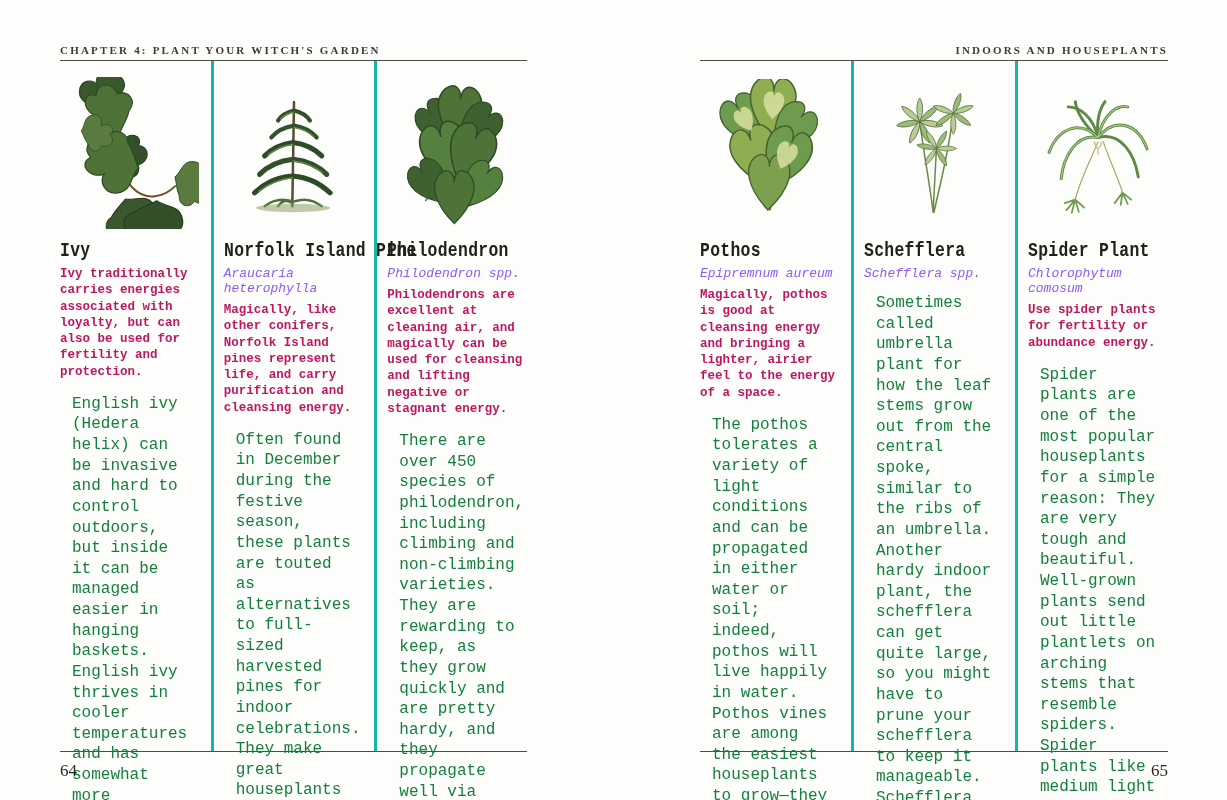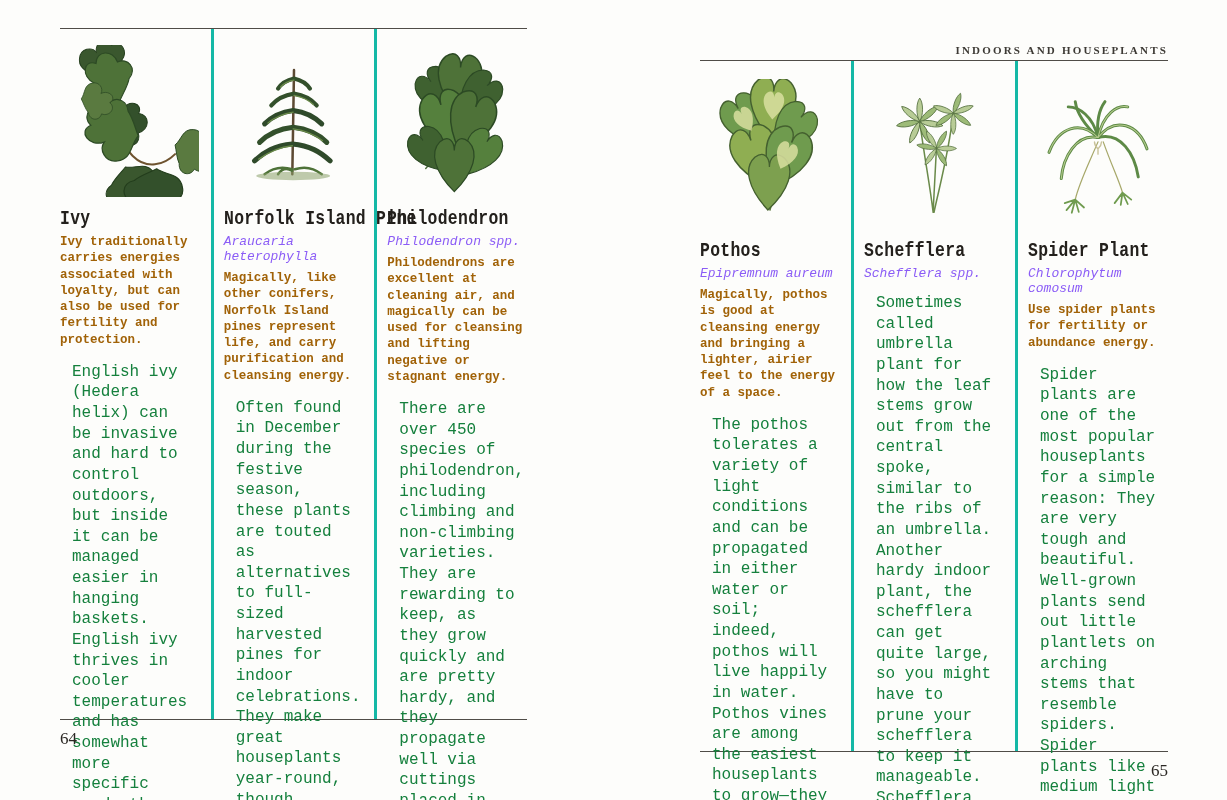--- a/index.html
+++ b/index.html
@@ -12,32 +12,33 @@
   .columns{display:flex;border-top:1.5px solid #4f4c47;border-bottom:1.5px solid #4f4c47;height:690px;font-family:Liberation Mono, monospace;}
   .col{flex:1;padding:0 11px 0 10px;min-width:0;}
   .col:first-child{padding-left:0;}
   .col:last-child{padding-right:0;}
   .col + .col{border-left:3px solid #14b8a6;}
   .illo{height:176px;display:flex;align-items:flex-end;justify-content:center;padding-bottom:8px;box-sizing:border-box;}
   .illo svg{display:block;}
   .plant-title{margin:2px 0 4px 0;font-size:21px;font-weight:700;letter-spacing:.4px;white-space:nowrap;transform:scaleX(.78);transform-origin:0 100%;color:#23201c;}
   .latin{margin:0 0 6px 0;font-style:italic;font-size:13px;color:#8b5cf6;}
   .latin:empty{display:none;}
-  .intro{margin:0 0 14px 0;font-size:12.5px;line-height:1.3;font-weight:700;color:#a16207;}
+  .intro{margin:0 0 14px 0;font-size:12.5px;line-height:1.3;font-weight:700;color:#be185d;}
   .bodytext{margin:12px;font-size:16px;line-height:1.29;color:#15803d;}
   .folio{margin-top:9px;font-size:17px;color:#2b2824;}
   .page.right .folio{text-align:right;}
   .ln{fill:none;stroke-linecap:round;}
 </style>
 </head>
 <body>
 
 <div class="spread">
 
   <section class="page left">
+    <div class="running-head">CHAPTER 4: PLANT YOUR WITCH'S GARDEN</div>
     <div class="columns">
 
       <article class="col">
         <div class="illo">
           <svg width="138" height="152" viewBox="0 0 150 160">
             <defs>
               <path id="ivyleaf" d="M0 0 C -5 -3 -12 -1 -14 -8 C -16 -14 -10 -18 -6 -16 C -10 -23 -3 -30 1 -24 C 5 -30 13 -25 11 -18 C 17 -17 18 -9 11 -7 C 8 -4 3 -2 0 0 Z"></path>
             </defs>
             <path class="ln" d="M28 18 C 58 38 48 88 78 118 C 93 133 112 128 124 116" stroke="#6e532f" stroke-width="2.2"></path>
             <path class="ln" d="M48 52 C 60 56 66 66 64 76" stroke="#6e532f" stroke-width="1.4"></path>

